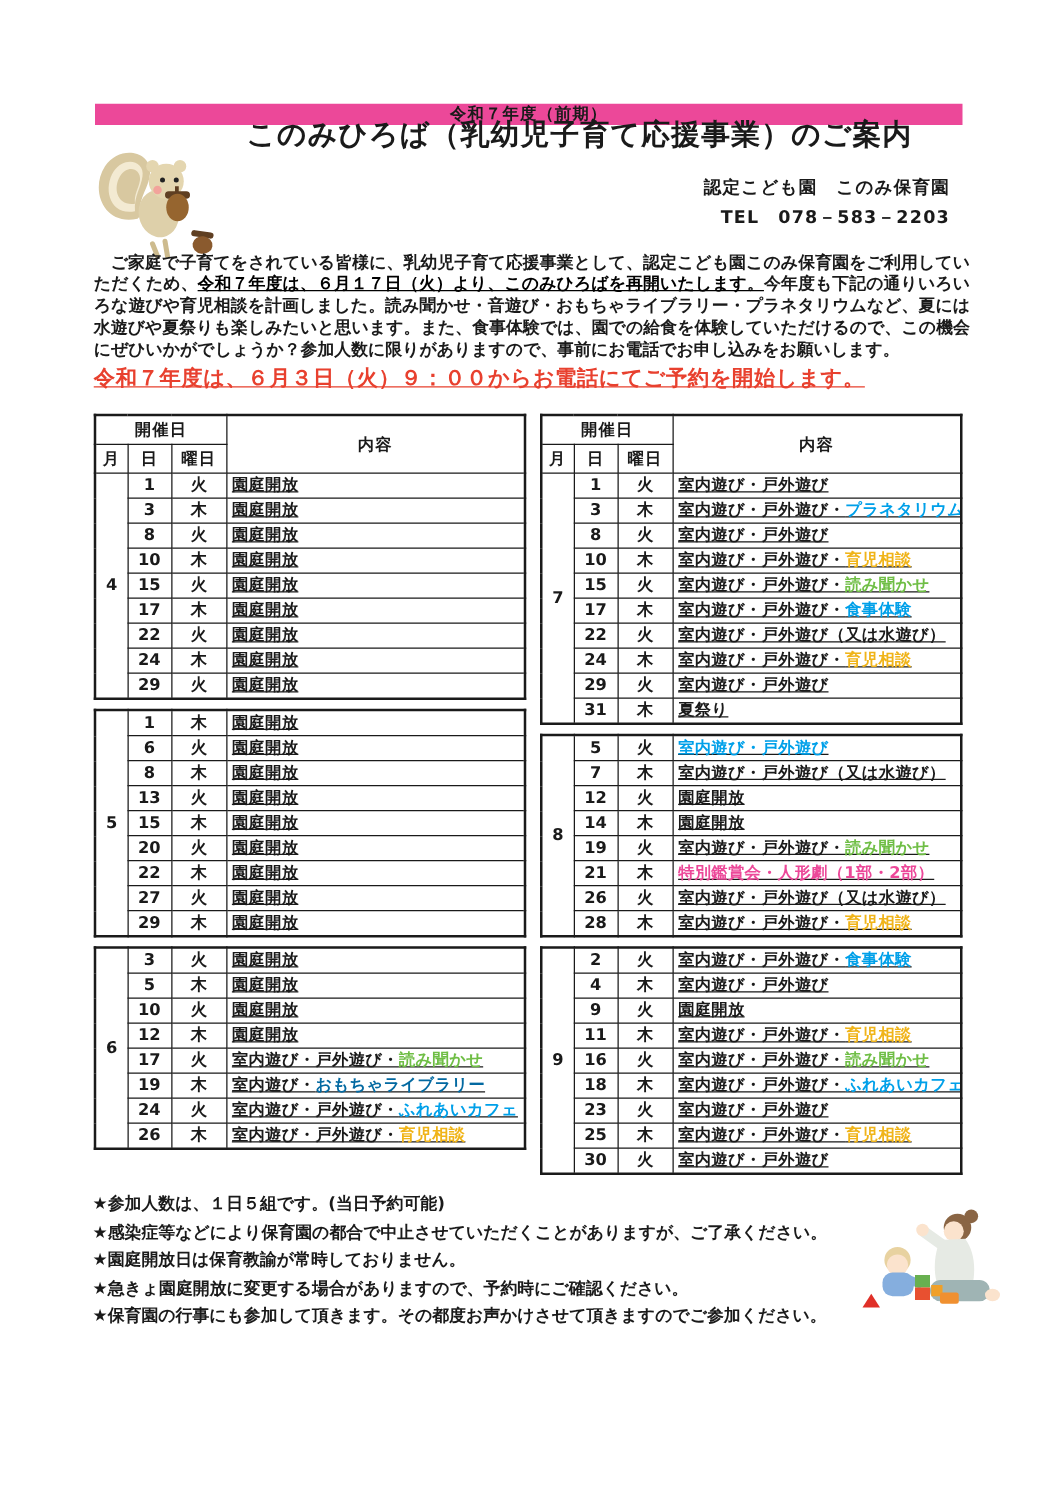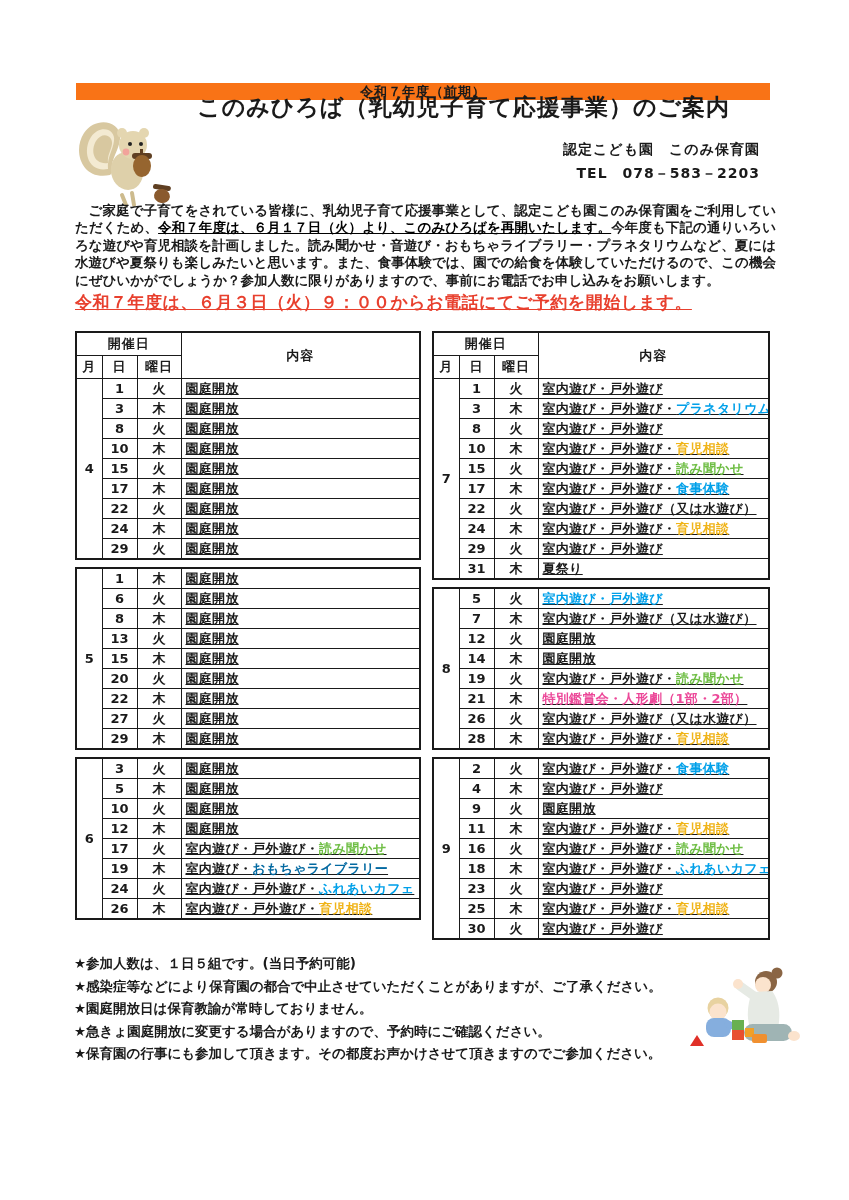--- a/index.html
+++ b/index.html
@@ -4,21 +4,21 @@
 <style>
   html,body{margin:0;padding:0;background:#e8e8e8;}
   .page{
     position:relative; width:849px; height:1200px; margin:0 auto;
     background:#ffffff; overflow:hidden;
     font-family:"DejaVu Sans","Liberation Sans",sans-serif;
     color:#1a1a1a; font-weight:bold;
   }
   .banner{
     position:absolute; left:76px; top:83px; width:694px; height:17px;
-    background:#f97316; text-align:center; font-size:13px; line-height:17px;
+    background:#ec4899; text-align:center; font-size:13px; line-height:17px;
     letter-spacing:1px;
   }
   .title{
     position:absolute; left:90px; top:92px; width:640px;
     text-align:right; font-size:23px; letter-spacing:1px;
   }
   .org{ position:absolute; right:89px; top:141px; font-size:14px; text-align:right; letter-spacing:1px;margin-left:36px;}
   .tel{ position:absolute; right:89px; top:165px; font-size:14px; text-align:right; letter-spacing:1px;margin-left:42px;}
   .intro{
     position:absolute; left:75px; top:202px; width:701px;

